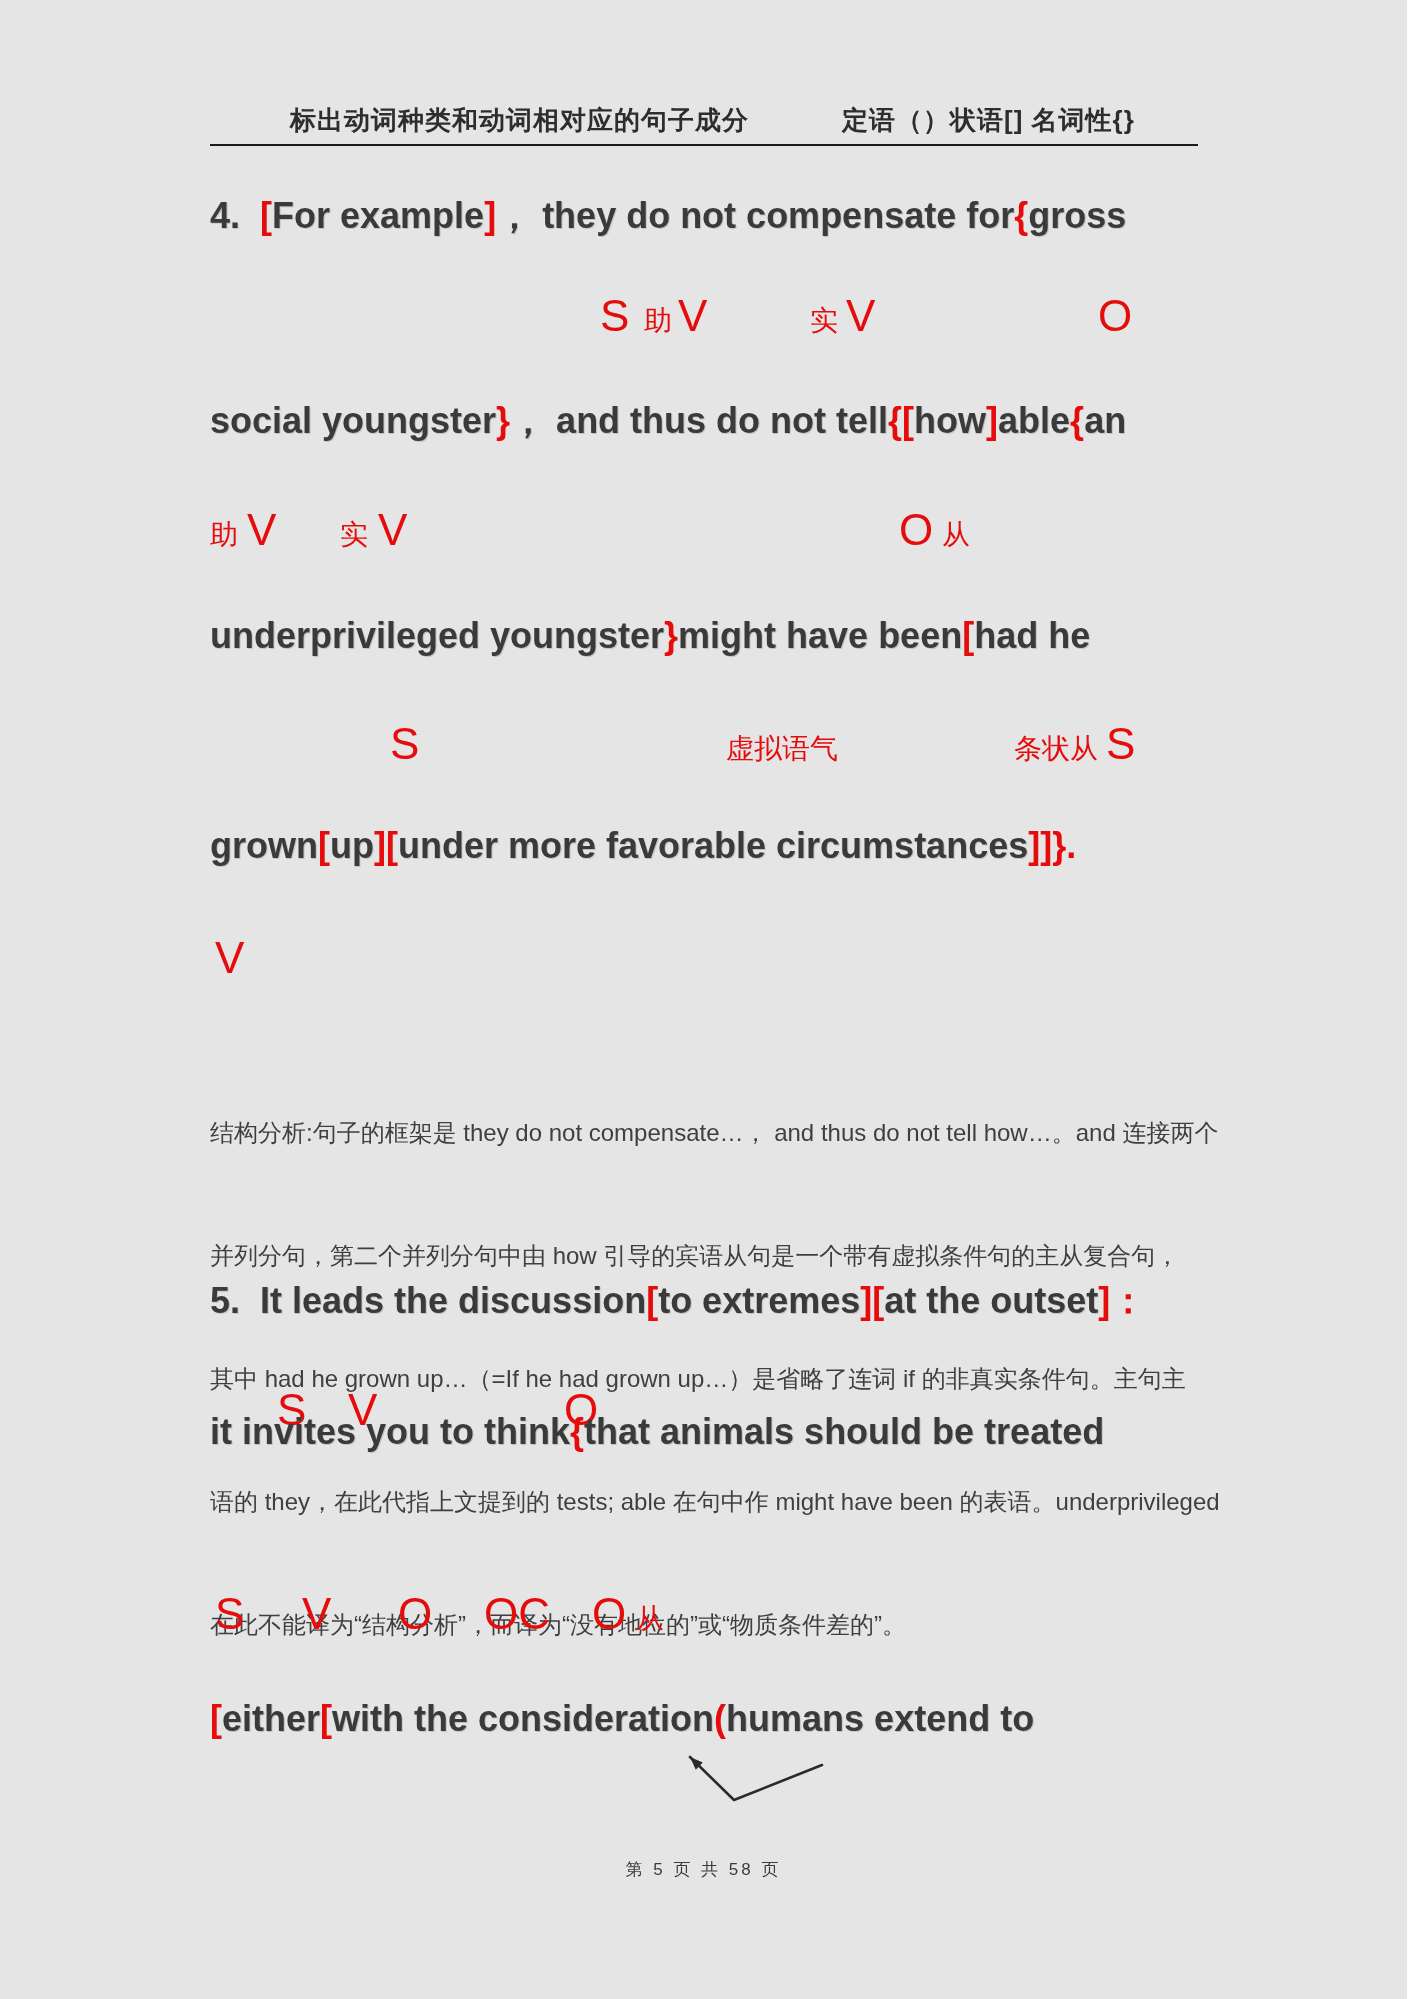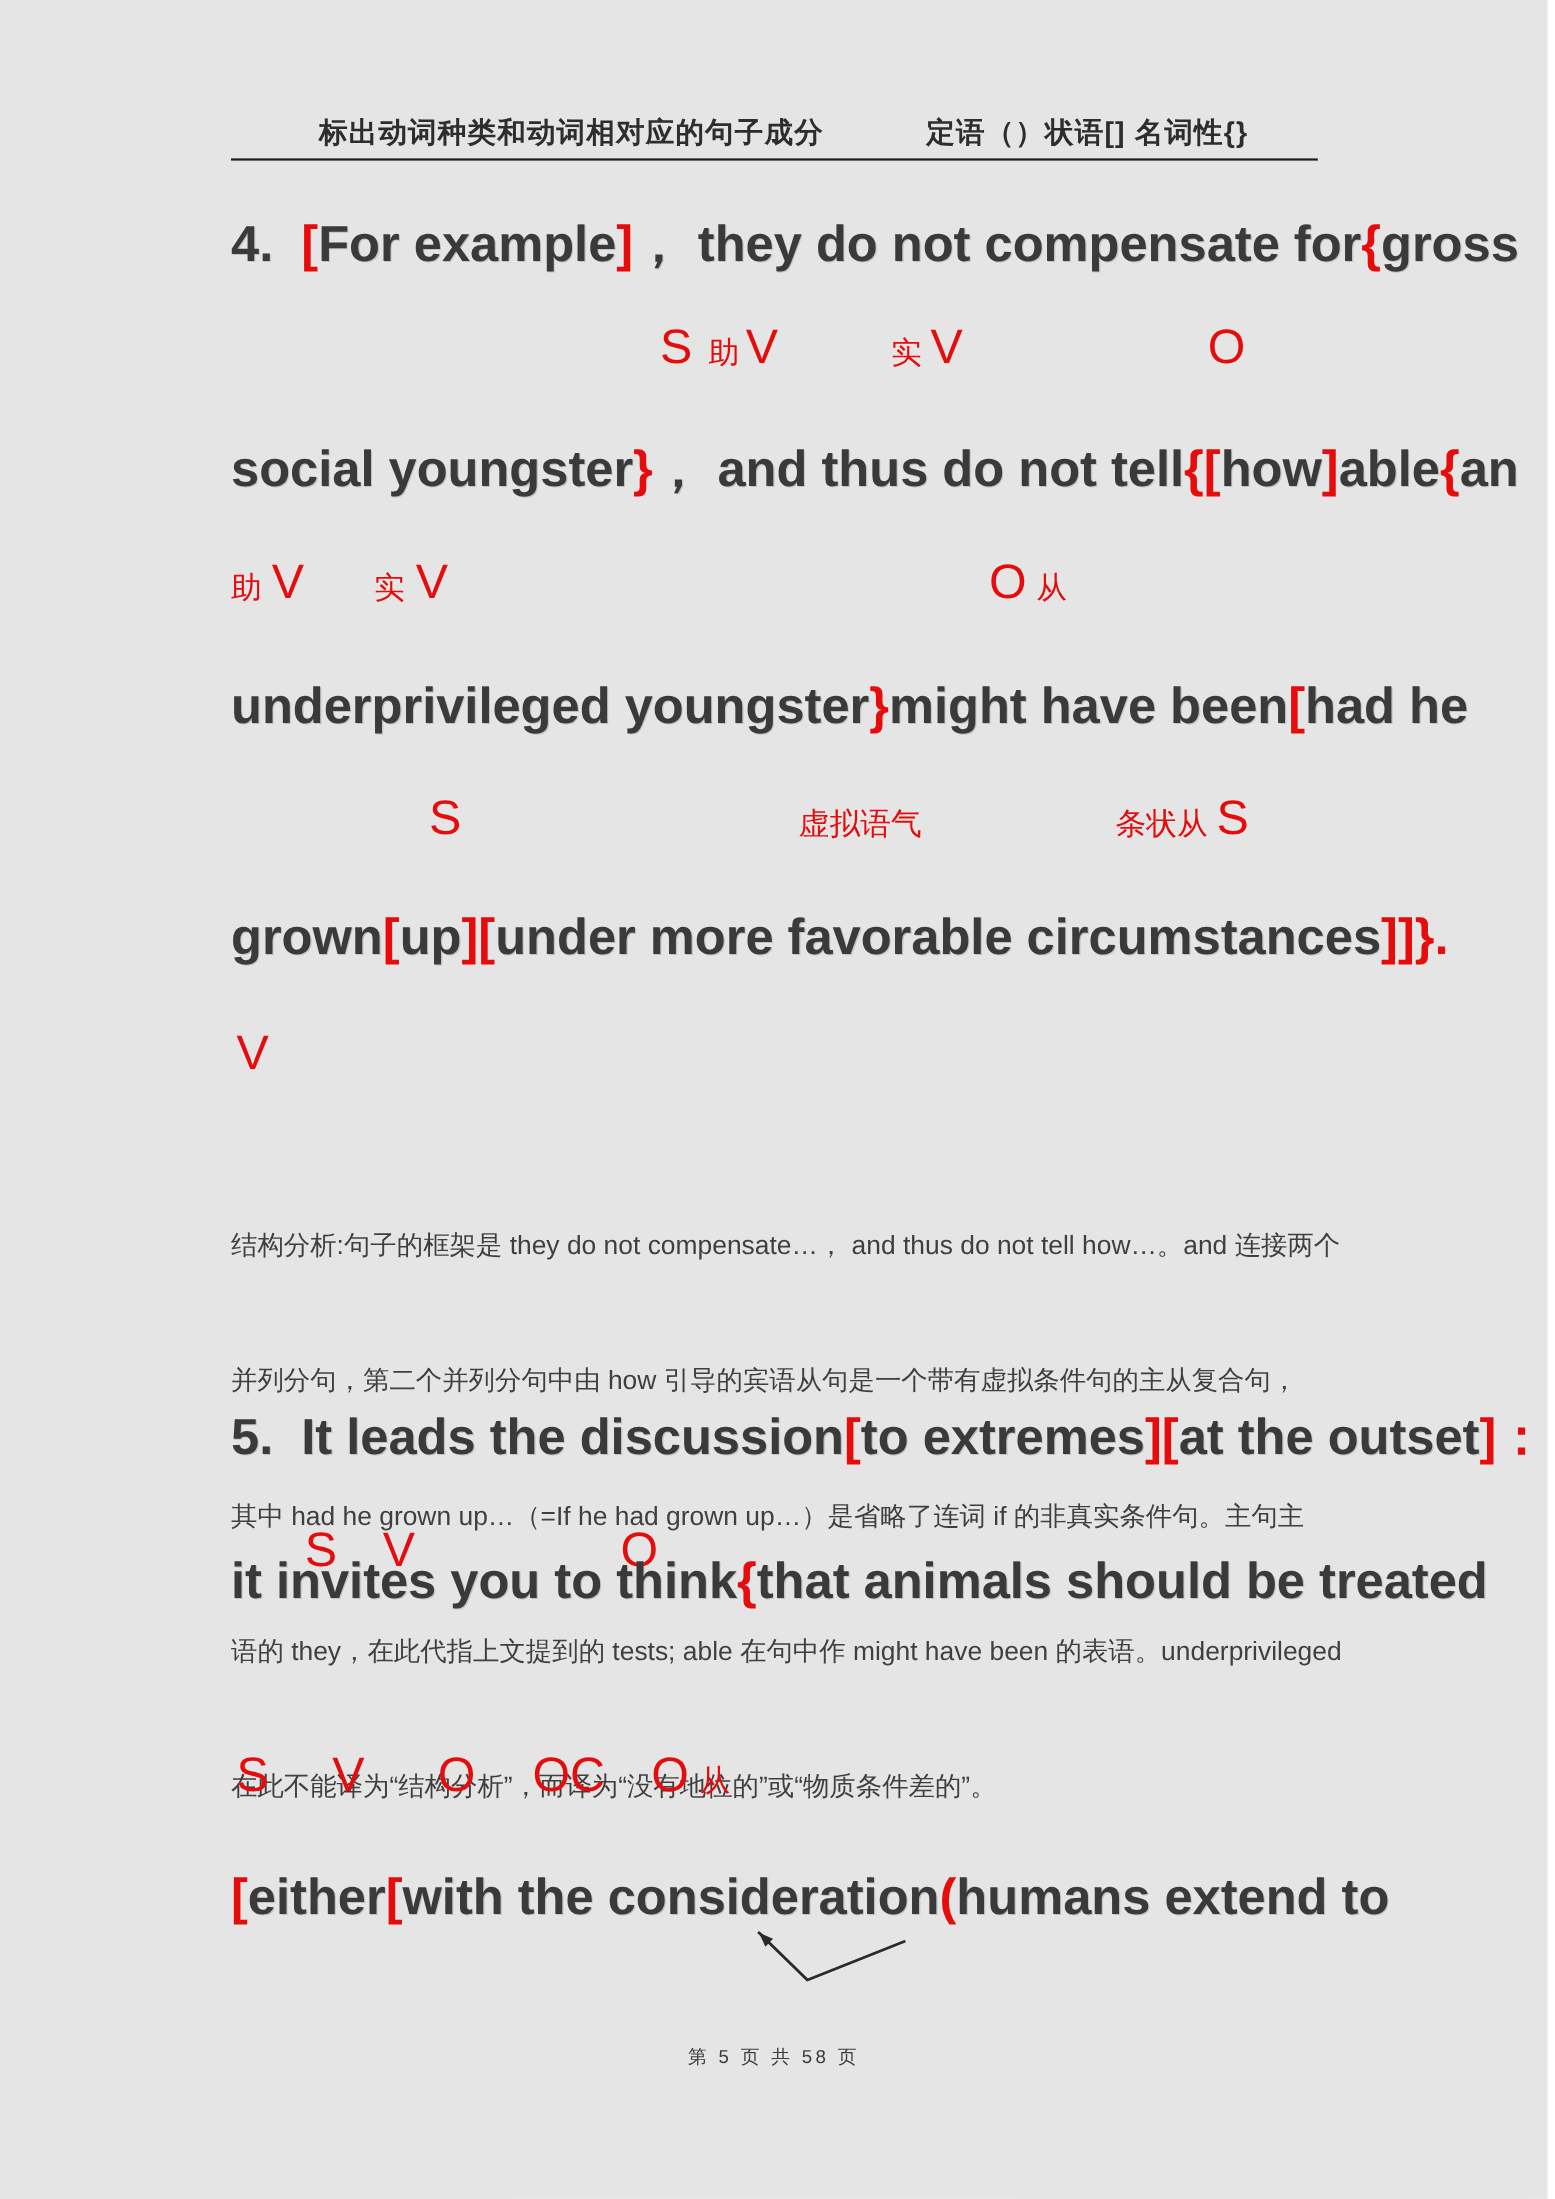--- a/index.html
+++ b/index.html
@@ -9,21 +9,21 @@
   .page{
     position:relative; width:1407px; height:1999px; background:#e5e5e5;
     font-family:Liberation Sans, sans-serif; overflow:hidden;
   }
   .hdr{
     position:absolute; font-size:26px; font-weight:700; color:#2d2d2d;
     white-space:pre; letter-spacing:1px;
   }
   .rule{position:absolute; left:210px; top:144px; width:988px; height:2px; background:var(--rule);}
   .sent{
-    position:absolute; left:210px; font-size:46px; font-weight:700; color:var(--ink);
+    position:absolute; left:210px; font-size:36px; font-weight:700; color:var(--ink);
     white-space:pre; letter-spacing:0px; line-height:1.2;
     text-shadow:1px 1px 0 rgba(130,130,130,0.35);
   }
   .seg{color:var(--ink);}
   .seg.red{color:var(--red); text-shadow:none;}
   .ann-row{position:absolute; left:0; width:100%; height:60px;}
   .tok{position:absolute; color:var(--red); white-space:pre; line-height:1;}
   .tok.lat{font-size:44px; top:0;}
   .tok.zh{font-size:28px; top:13px;}
   .analysis{

